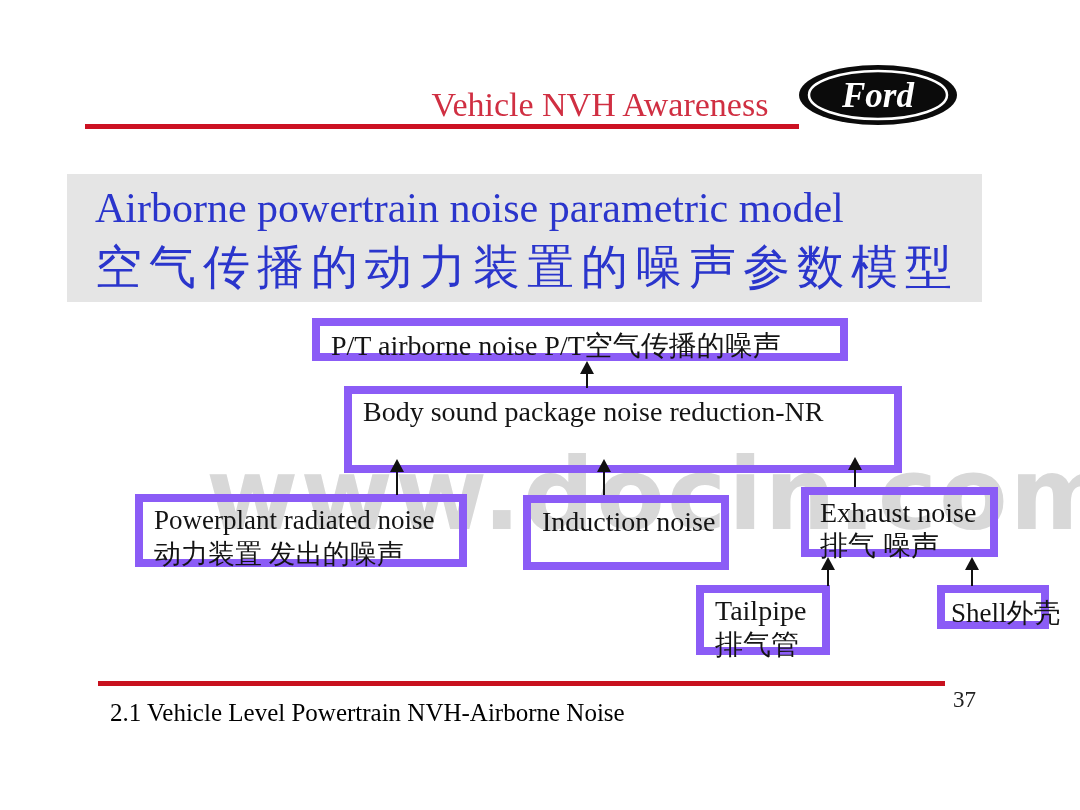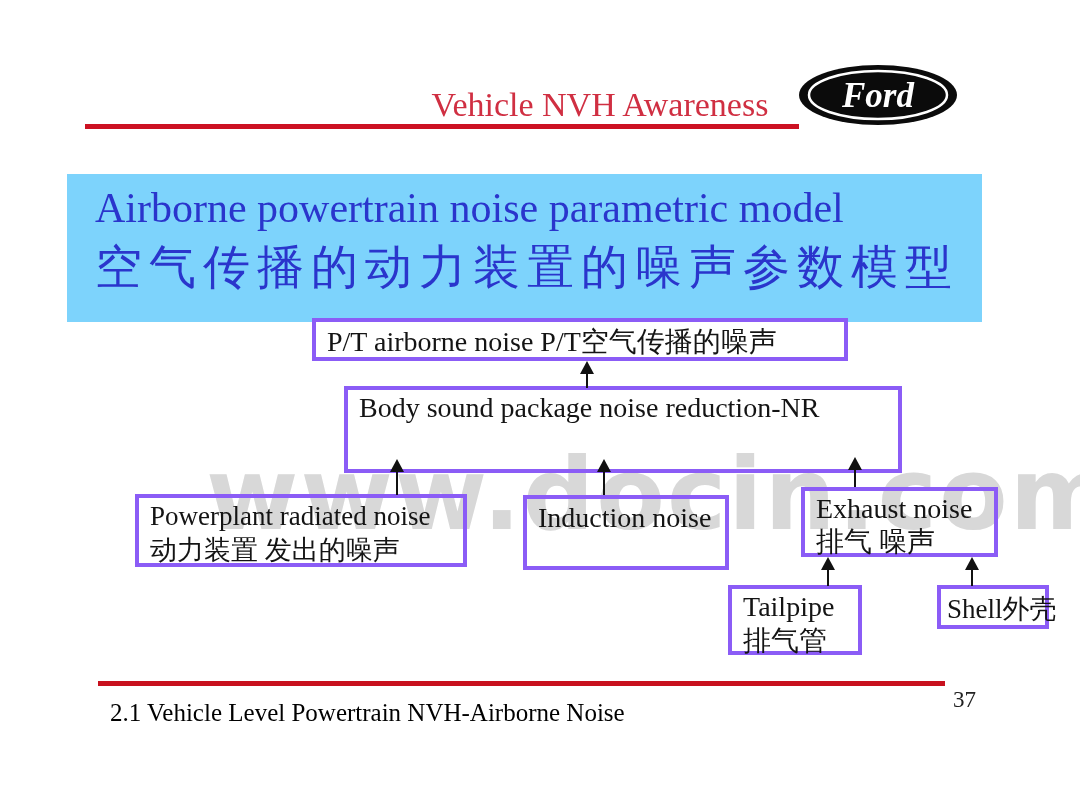--- a/index.html
+++ b/index.html
@@ -11,47 +11,47 @@
   .header-title {
     position:absolute; left:390px; top:86px; width:420px; text-align:center;
     font-size:34px; color:#d02f42; white-space:nowrap;
   }
   .header-rule {
     position:absolute; left:85px; top:124px; width:714px; height:5px; background:#cc1122;
   }
   .ford-logo { position:absolute; left:797px; top:63px; width:163px; height:65px; }
   
   .banner {
-    position:absolute; left:67px; top:174px; width:915px; height:148px;
-    background:#7dd3fc; color:#2a35cc; padding-left:28px; box-sizing:border-box;
+    position:absolute; left:67px; top:174px; width:915px; height:128px;
+    background:#e5e5e5; color:#2a35cc; padding-left:28px; box-sizing:border-box;
   }
   .banner-en { font-size:42px; line-height:56px; margin-top:6px; white-space:nowrap; }
   .banner-zh { font-size:47px; line-height:62px; letter-spacing:7px; white-space:nowrap; }
   
   .watermark {
     position:absolute; left:206px; top:436px; z-index:1;
     font-family:"DejaVu Sans","Liberation Sans",sans-serif; font-weight:bold;
     font-size:100px; letter-spacing:2px; color:#d8d8d8; white-space:nowrap;
   }
   
   .dbox {
-    position:absolute; z-index:2; border:4px solid #8b5cf6; background:transparent;
+    position:absolute; z-index:2; border:8px solid #8b5cf6; background:transparent;
     box-sizing:border-box; color:#141414; padding:1px 11px; white-space:nowrap;
   }
   .dbox .ln { line-height:34px; font-size:28px; }
   #box-pt        { left:312px; top:318px; width:536px; height:43px; }
   #box-pt .ln    { line-height:38px; }
   #box-body      { left:344px; top:386px; width:558px; height:87px; }
   #box-powerplant{ left:135px; top:494px; width:332px; height:73px; }
   #box-powerplant .ln { font-size:27px; }
   #box-induction { left:523px; top:495px; width:206px; height:75px; }
   #box-induction .ln { line-height:36px; }
   #box-exhaust   { left:801px; top:487px; width:197px; height:70px; }
   #box-exhaust .ln { line-height:33px; }
-  #box-tailpipe  { left:728px; top:585px; width:134px; height:70px; }
+  #box-tailpipe  { left:696px; top:585px; width:134px; height:70px; }
   #box-shell     { left:937px; top:585px; width:112px; height:44px; padding:0 6px; }
   #box-shell .ln { line-height:40px; font-size:27px; }
   
   .connector {
     position:absolute; z-index:2; width:14px;
     display:flex; flex-direction:column; align-items:center;
   }
   .ahead {
     width:0; height:0;
     border-left:7px solid transparent; border-right:7px solid transparent;

